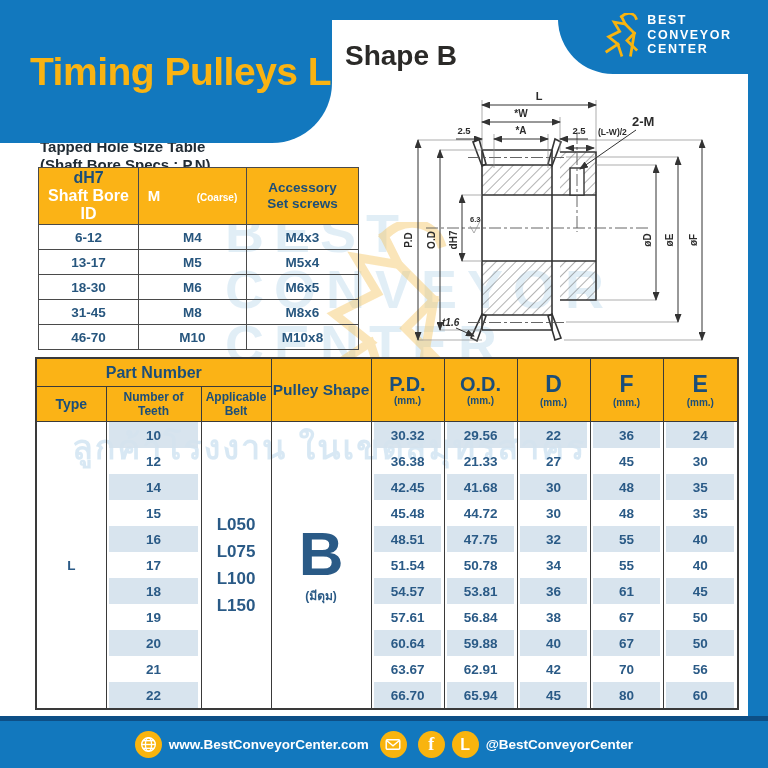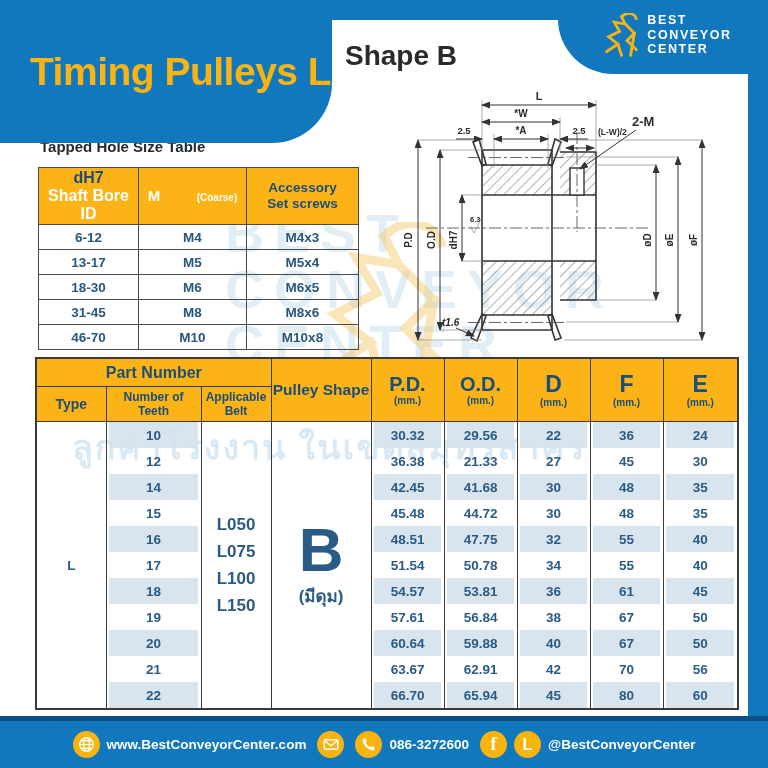--- a/index.html
+++ b/index.html
@@ -55,21 +55,21 @@
   .h-type{font-size:14px;}
   .h-big{font-size:20px;font-weight:800;line-height:1;}
   .h-letter{font-size:23px;font-weight:800;line-height:1;}
   .h-mm{font-size:10px;font-weight:700;margin-top:1px;}
   .main-table td{border-left:1.6px solid #3a3a3a;border-right:1.6px solid #3a3a3a;border-top:0;border-bottom:0;
                  height:26px;text-align:center;padding:0;color:#2a5a86;font-weight:700;font-size:13.5px;background:transparent;}
   .main-table tr.alt td.band{background:rgba(213,226,237,0.92);background-clip:content-box;padding:0 3px;}
   .type-cell{font-size:72px;font-weight:800;background:transparent;}
   .belt-cell div{font-size:17px;font-weight:800;line-height:1.6;}
   .shape-b{font-size:62px;font-weight:800;line-height:0.95;}
-  .shape-sub{font-size:17px;font-weight:800;margin-top:2px;}
+  .shape-sub{font-size:12px;font-weight:800;margin-top:2px;}
 
   
   .footer{position:absolute;left:0;bottom:0;width:768px;height:52px;background:#1278be;border-top:5px solid #0d4f86;
           box-sizing:border-box;z-index:5;display:flex;align-items:center;justify-content:center;gap:11px;}
   .f-item{display:flex;align-items:center;gap:7px;color:#ffffff;font-weight:700;font-size:13.5px;}
   .f-ic{width:27px;height:27px;border-radius:50%;background:#f9b40e;display:flex;align-items:center;justify-content:center;flex:0 0 auto;color:#fff;}
   .f-ic svg{display:block;}
   .f-f{font-size:18px;font-weight:800;font-family:"Liberation Serif",serif;}
   .f-l{font-size:16px;font-weight:800;}
 </style>
@@ -110,20 +110,21 @@
       <div>BEST</div>
       <div>CONVEYOR</div>
       <div>CENTER</div>
     </div>
   </div>
 
   <div class="shape-heading">Shape B</div>
 
   <div class="tapped-title">
     <div>Tapped Hole Size Table</div>
+    <div>(Shaft Bore Specs : P.N)</div>
   </div>
   <table class="tapped-table">
     <colgroup>
         <col style="width:100px">
         <col style="width:108px">
         <col style="width:112px">
       </colgroup>
     <thead>
       <tr>
         <th>
@@ -422,27 +423,19 @@
     </div>
     <div class="f-item">
       <span class="f-ic">
         <svg width="16" height="13" viewBox="0 0 20 16" fill="none" stroke="#fff" stroke-width="1.8">
           <rect x="1.5" y="2" width="17" height="12" rx="1.5"></rect>
             <path d="M2 3 L10 9.5 L18 3"></path>
         </svg>
       </span>
     </div>
     <div class="f-item">
-      <span class="f-ic">
-        <svg width="15" height="15" viewBox="0 0 20 20" fill="#fff">
-          <path d="M4 2 C3 2 2 3 2.2 4.5 C3 11 9 17 15.5 17.8 C17 18 18 17 18 16 L18 13.5 L13.8 12.3 L12.3 13.8 C10 12.8 7.2 10 6.2 7.7 L7.7 6.2 L6.5 2 Z"></path>
-        </svg>
-      </span>
-      <span>086-3272600</span>
-    </div>
-    <div class="f-item">
       <span class="f-ic f-f">f</span>
       <span class="f-ic f-l">L</span>
       <span>@BestConveyorCenter</span>
     </div>
   </div>
 
 </div>
 
 </body></html>

